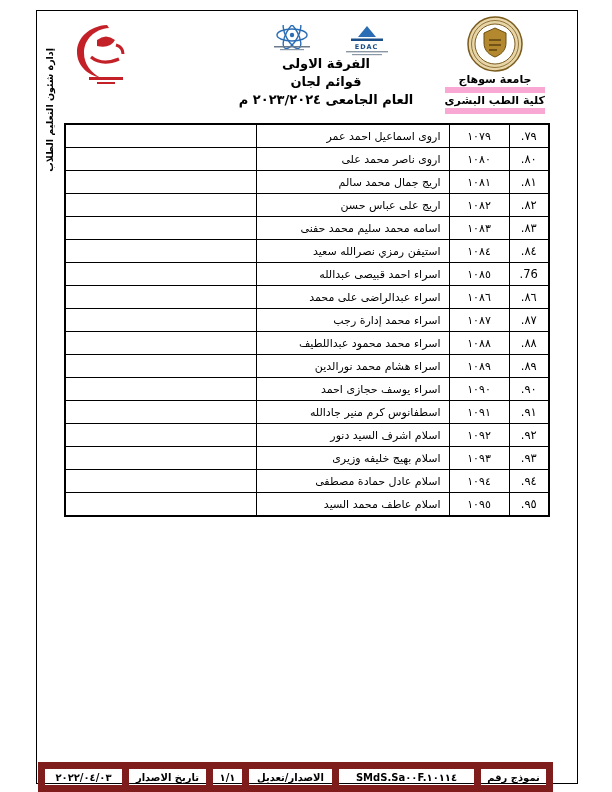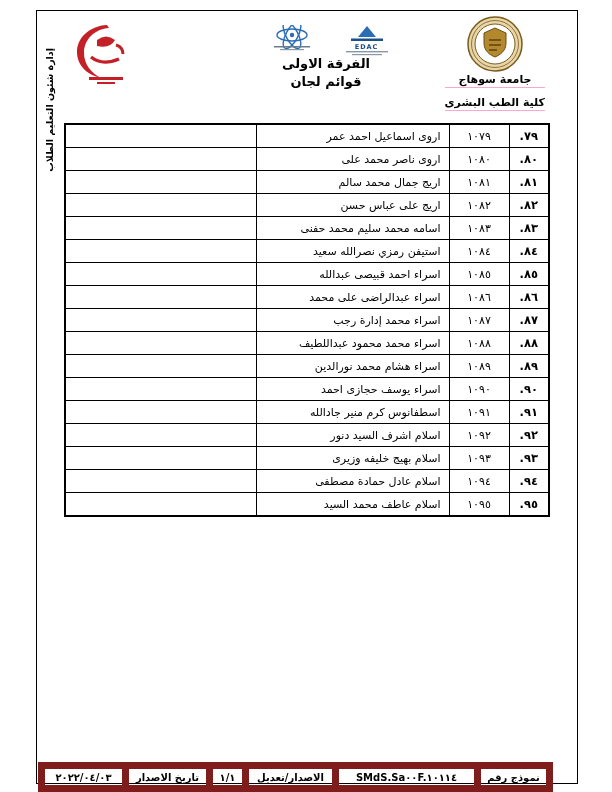--- a/index.html
+++ b/index.html
@@ -11,28 +11,28 @@
   .red-crest{position:absolute;left:30px;top:10px;width:76px;height:66px;}
   .vertical-dept{position:absolute;left:-32px;top:76px;width:92px;height:14px;
     transform:rotate(-90deg);font-size:9.5px;font-weight:bold;text-align:center;white-space:nowrap;}
   .logos-row{position:absolute;left:212px;top:14px;width:160px;display:flex;justify-content:center;gap:17px;}
   .logo-box{display:flex;flex-direction:column;align-items:center;}
   .logo-caption{font-size:6.5px;font-weight:bold;color:#1a4f8a;letter-spacing:1px;line-height:1;margin-top:1px;}
   .titles{position:absolute;left:189px;top:44px;width:200px;text-align:center;}
   .title-line{font-size:13px;font-weight:bold;line-height:18px;white-space:nowrap;}
   .seal-block{position:absolute;left:398px;top:5px;width:120px;text-align:center;}
   .seal-block svg{display:block;margin:0 auto;}
-  .seal-text{font-size:11px;font-weight:bold;line-height:13px;display:block;margin:1px 10px 8px 10px;
-    padding-bottom:1px;border-bottom:1px solid #f9a8d4;white-space:nowrap;}
+  .seal-text{font-size:11px;font-weight:bold;line-height:13px;display:block;margin:1px 10px 1px 10px;
+    padding-bottom:1px;border-bottom:6px solid #f9a8d4;white-space:nowrap;}
 
   
   .roster{position:absolute;left:27px;top:112px;width:484px;border-collapse:collapse;
     table-layout:fixed;border:2px solid #000;background:#fff;}
   .roster td{border:1px solid #000;height:22px;padding:0;font-size:11px;vertical-align:middle;}
-  .roster td.c-serial{text-align:center;font-weight:bold;font-size:11.5px;}
+  .roster td.c-serial{text-align:center;font-weight:normal;font-size:11.5px;}
   .roster td.c-seat{text-align:center;}
   .roster td.c-name{padding:0 8px 0 2px;white-space:nowrap;overflow:hidden;margin-left:24px;}
   .roster td.c-sign{background:#fff;}
 
   
   .footer-table{position:absolute;left:1px;top:751px;width:508px;border-collapse:collapse;
     table-layout:fixed;border:1px solid #000;}
   .footer-table td{border:7px solid #7f1d1d;height:16px;font-size:10px;font-weight:bold;
     text-align:center;padding:0 2px;white-space:nowrap;overflow:hidden;}
   .footer-table td.f-code{direction:ltr;margin-left:16px;}
@@ -74,20 +74,21 @@
           <circle cx="29" cy="10" r="2.2" fill="#2a6db5"></circle>
           <rect x="11" y="21" width="36" height="1.5" fill="#6b7b8d"></rect>
           <rect x="17" y="24" width="24" height="1.2" fill="#8a97a5"></rect>
         </svg>
       </div>
     </div>
 
     <div class="titles">
       <div class="title-line">الفرقة الاولى</div>
       <div class="title-line">قوائم لجان</div>
+      <div class="title-line">العام الجامعى ٢٠٢٣/٢٠٢٤ م</div>
     </div>
 
     <div class="seal-block">
       <svg width="56" height="56" viewBox="0 0 56 56">
         <circle cx="28" cy="28" r="27" fill="#e8d5a8" stroke="#7a5c1e" stroke-width="1.5"></circle>
         <circle cx="28" cy="28" r="23.5" fill="none" stroke="#7a5c1e" stroke-width="0.8"></circle>
         <circle cx="28" cy="28" r="20" fill="#fff" stroke="#7a5c1e" stroke-width="1"></circle>
         <path d="M28 12 l11 5 v10 c0 8-6 12-11 14 c-5-2-11-6-11-14 v-10 z" fill="#b3882f" stroke="#6b4f12" stroke-width="1"></path>
         <path d="M22 24 h12 M22 29 h12 M22 34 h8" stroke="#5e430f" stroke-width="1.4" fill="none"></path>
       </svg>
@@ -133,21 +134,21 @@
           <td class="c-name">اسامه محمد سليم محمد حفنى</td>
           <td class="c-sign"></td>
         </tr>
         <tr>
           <td class="c-serial">٨٤.</td>
           <td class="c-seat">١٠٨٤</td>
           <td class="c-name">استيفن رمزي نصرالله سعيد</td>
           <td class="c-sign"></td>
         </tr>
         <tr>
-          <td class="c-serial">٨٥.</td>
+          <td class="c-serial">76.</td>
           <td class="c-seat">١٠٨٥</td>
           <td class="c-name">اسراء احمد قبيصى عبدالله</td>
           <td class="c-sign"></td>
         </tr>
         <tr>
           <td class="c-serial">٨٦.</td>
           <td class="c-seat">١٠٨٦</td>
           <td class="c-name">اسراء عبدالراضى على محمد</td>
           <td class="c-sign"></td>
         </tr>

